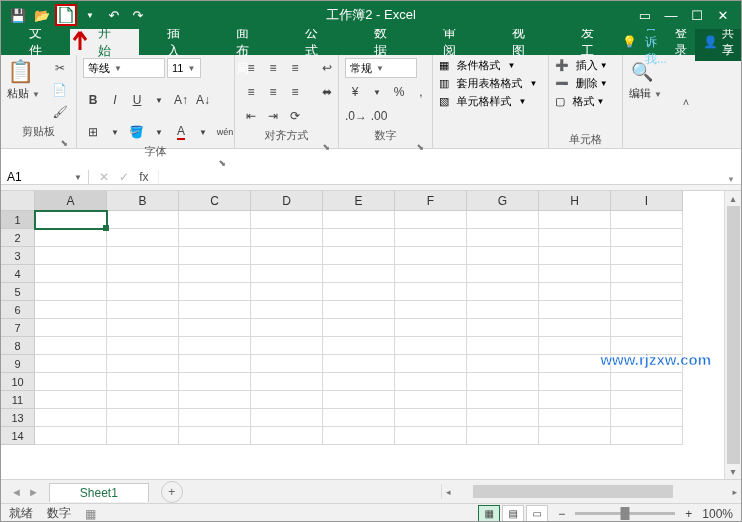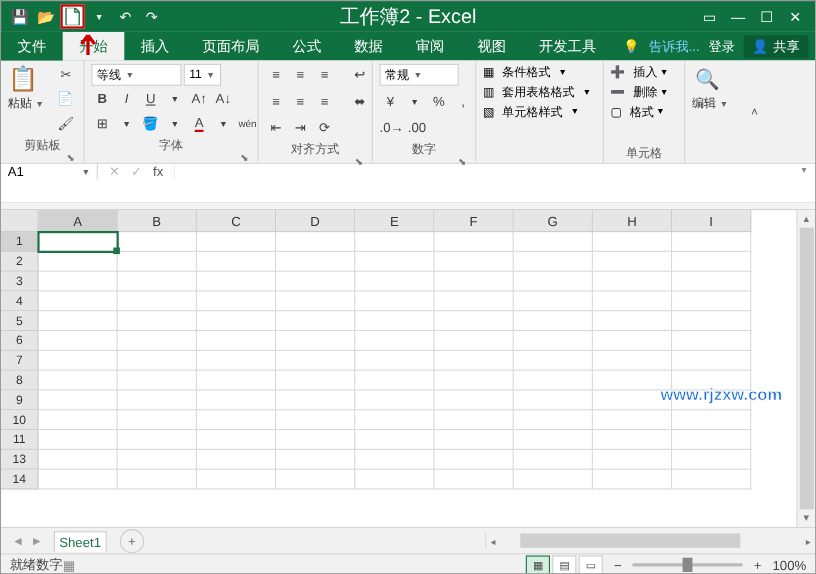--- a/index.html
+++ b/index.html
@@ -3,27 +3,27 @@
 <meta charset="utf-8">
 <style>
 * { box-sizing: border-box; margin: 0; padding: 0; font-family: "Microsoft YaHei", sans-serif; }
 body { width: 742px; height: 522px; border: 1px solid #999; overflow: hidden; background: #fff; font-size: 12px; }
 
 
 .titlebar { height: 28px; background: #0f7040; display: flex; align-items: center; color: #fff; position: relative; }
 .qat { display: flex; align-items: center; gap: 2px; padding-left: 6px; }
 .qat-btn { width: 22px; height: 22px; display: flex; align-items: center; justify-content: center; color: #fff; font-size: 13px; }
 .qat-highlight { border: 2px solid #c00; background: #fff; color: #0f7040; }
-.title-text { position: absolute; left: 50%; transform: translateX(-50%); font-size: 18px; }
+.title-text { position: absolute; left: 50%; transform: translateX(-50%); font-size: 13px; }
 .win-controls { margin-left: auto; display: flex; gap: 2px; padding-right: 6px; }
 .win-btn { width: 24px; height: 22px; display: flex; align-items: center; justify-content: center; color: #fff; font-size: 13px; }
 
 
 .tabs { height: 26px; background: #0f7040; display: flex; align-items: stretch; color: #fff; font-size: 13px; }
-.tab { padding: 0 15px; display: flex; align-items: center; cursor: pointer; }
+.tab { padding: 0 28px; display: flex; align-items: center; cursor: pointer; }
 .tab.file { background: #0f7040; font-size: 13px; }
 .tab.active { background: #f1f1f1; color: #0f7040; }
 .tab-right { margin-left: auto; display: flex; align-items: center; gap: 8px; padding-right: 6px; font-size: 12px; }
 .tell-me { color: #7dd3fc; }
 .share-btn { background: #0a5c34; padding: 2px 8px; display: flex; align-items: center; gap: 4px; }
 
 
 .red-arrow { position: absolute; left: 70px; top: 30px; width: 20px; height: 30px; z-index: 10; }
 
 
@@ -38,21 +38,21 @@
 .big-ico { width: 28px; height: 28px; display: flex; align-items: center; justify-content: center; font-size: 22px; }
 .combo { height: 20px; border: 1px solid #ccc; background: #fff; display: flex; align-items: center; padding: 0 4px; font-size: 11px; gap: 4px; }
 .combo .caret { color: #666; font-size: 8px; }
 .fontname { width: 82px; }
 .fontsize { width: 34px; }
 .numfmt { width: 72px; }
 .collapse-btn { width: 26px; display: flex; align-items: center; justify-content: center; color: #555; font-size: 11px; }
 .corner { font-size: 9px; color: #777; text-align: right; padding-right: 2px; line-height: 8px; }
 
 
-.fbar { height: 36px; background: #fff; border-bottom: 1px solid #d4d4d4; display: flex; align-items: flex-start; }
+.fbar { height: 36px; background: #fff; border-bottom: 1px solid #d4d4d4; display: flex; align-items: flex-end; }
 .namebox { width: 88px; border-right: 1px solid #d4d4d4; display: flex; align-items: center; padding: 0 6px; font-size: 12px; justify-content: space-between; }
 .fb-btns { display: flex; align-items: center; gap: 10px; padding: 0 10px; color: #bbb; border-right: 1px solid #eee; }
 .fb-input { flex: 1; padding: 0 6px; }
 .fb-exp { width: 20px; display: flex; align-items: center; justify-content: center; color: #888; font-size: 9px; }
 
 
 .sheet-wrap { position: relative; height: 294px; display: flex; flex-direction: column; background: #fff; }
 .selectall-spacer { height: 6px; background: #f3f3f3; border-bottom: 1px solid #d4d4d4; }
 .grid { flex: 1; overflow: hidden; position: relative; }
 .colheads { display: flex; height: 20px; }
@@ -66,27 +66,27 @@
 .cell { width: 72px; border-right: 1px solid #d9d9d9; border-bottom: 1px solid #d9d9d9; }
 .cell.active { outline: 2px solid #1f7246; outline-offset: -1px; position: relative; }
 .cell.active::after { content: ""; position: absolute; right: -3px; bottom: -3px; width: 6px; height: 6px; background: #1f7246; }
 .vscroll { position: absolute; right: 0; top: 6px; bottom: 0; width: 17px; background: #f1f1f1; border-left: 1px solid #dcdcdc; display: flex; flex-direction: column; align-items: center; justify-content: space-between; color: #777; font-size: 10px; padding: 2px 0; }
 .vthumb { width: 13px; flex: 1; background: #cfcfcf; margin: 2px 0; }
 .watermark { position: absolute; right: 30px; top: 160px; color: #1b6fd6; font-weight: bold; font-size: 15px; text-shadow: 0 0 2px #fff, 0 0 2px #fff; -webkit-text-stroke: 0.5px #fff; }
 
 
 .sheettabs { height: 24px; background: #f1f1f1; border-top: 1px solid #d4d4d4; display: flex; align-items: center; }
 .sh-nav { display: flex; gap: 6px; padding: 0 10px; color: #999; font-size: 11px; }
-.sh-tab { background: #fff; border: 1px solid #ccc; border-bottom: none; padding: 2px 4px; font-size: 12px; color: #1f7246; margin-top: 2px; }
+.sh-tab { background: #fff; border: 1px solid #ccc; border-bottom: none; padding: 2px 30px; font-size: 12px; color: #1f7246; margin-top: 2px; }
 .sh-add { width: 22px; height: 22px; display: flex; align-items: center; justify-content: center; color: #666; margin-left: 12px; border: 1px solid #ccc; border-radius: 50%; font-size: 12px; }
 .hscroll { margin-left: auto; height: 15px; flex: 0 0 300px; background: #f1f1f1; display: flex; align-items: center; border-left: 1px solid #dcdcdc; }
 .hthumb { width: 200px; height: 13px; background: #cfcfcf; margin-left: 18px; }
 
 
-.status { height: 20px; background: #f1f1f1; border-top: 1px solid #d4d4d4; display: flex; align-items: center; padding: 0 8px; font-size: 12px; color: #444; }
+.status { height: 20px; background: #f1f1f1; border-top: 1px solid #d4d4d4; display: flex; align-items: center; padding: 0 8px; font-size: 12px; color: #444; gap: 14px; }
 .status-right { margin-left: auto; display: flex; align-items: center; gap: 10px; }
 .view-btns { display: flex; gap: 2px; }
 .view-btn { width: 22px; height: 18px; border: 1px solid #ccc; display: flex; align-items: center; justify-content: center; font-size: 10px; background: #fff; }
 .view-btn.active { background: #d2efe0; border-color: #1f7246; }
 .zoom-slider { width: 100px; height: 3px; background: #bbb; position: relative; }
 .zoom-slider::before { content: ""; position: absolute; left: 50%; top: -4px; width: 2px; height: 11px; background: #555; }
 .zoom-handle { position: absolute; left: 50%; top: -5px; width: 9px; height: 13px; background: #888; transform: translateX(-50%); }
 </style>
 </head>
 <body>
@@ -153,21 +153,21 @@
         <div class="ribbon-btn">📄</div>
         <div class="ribbon-btn">🖌</div>
       </div>
     </div>
     <div class="rgroup-label">剪贴板</div>
     <div class="corner">⬊</div>
   </div>
 
   <div class="rgroup" style="width:158px">
     <div class="rgroup-body">
-        <div class="rcol" style="gap:2px">
+        <div class="rcol" style="gap:12px">
       <div class="rrow">
         <div class="combo fontname">
               <span>等线</span>
               <span class="caret">▼</span>
             </div>
         <div class="combo fontsize">
               <span>11</span>
               <span class="caret">▼</span>
             </div>
       </div>

